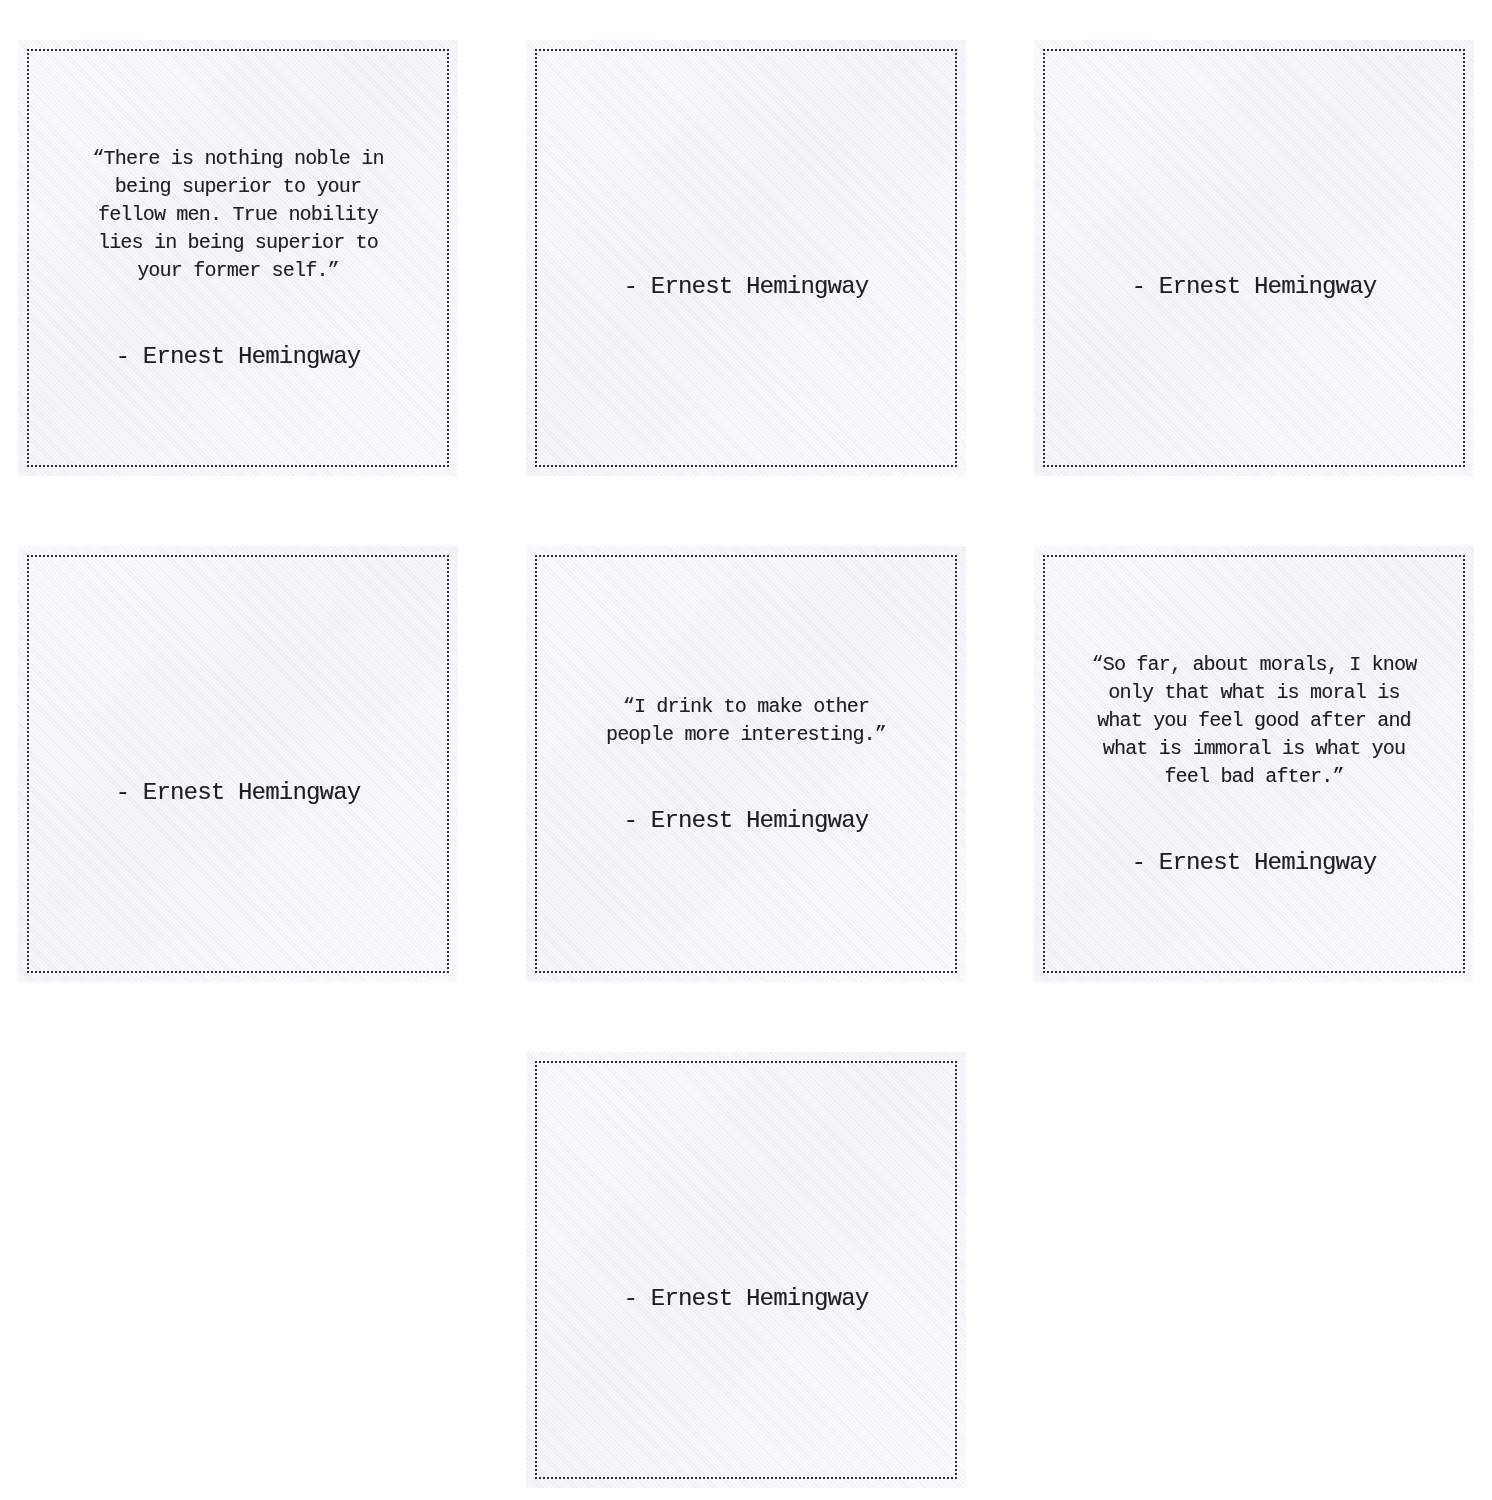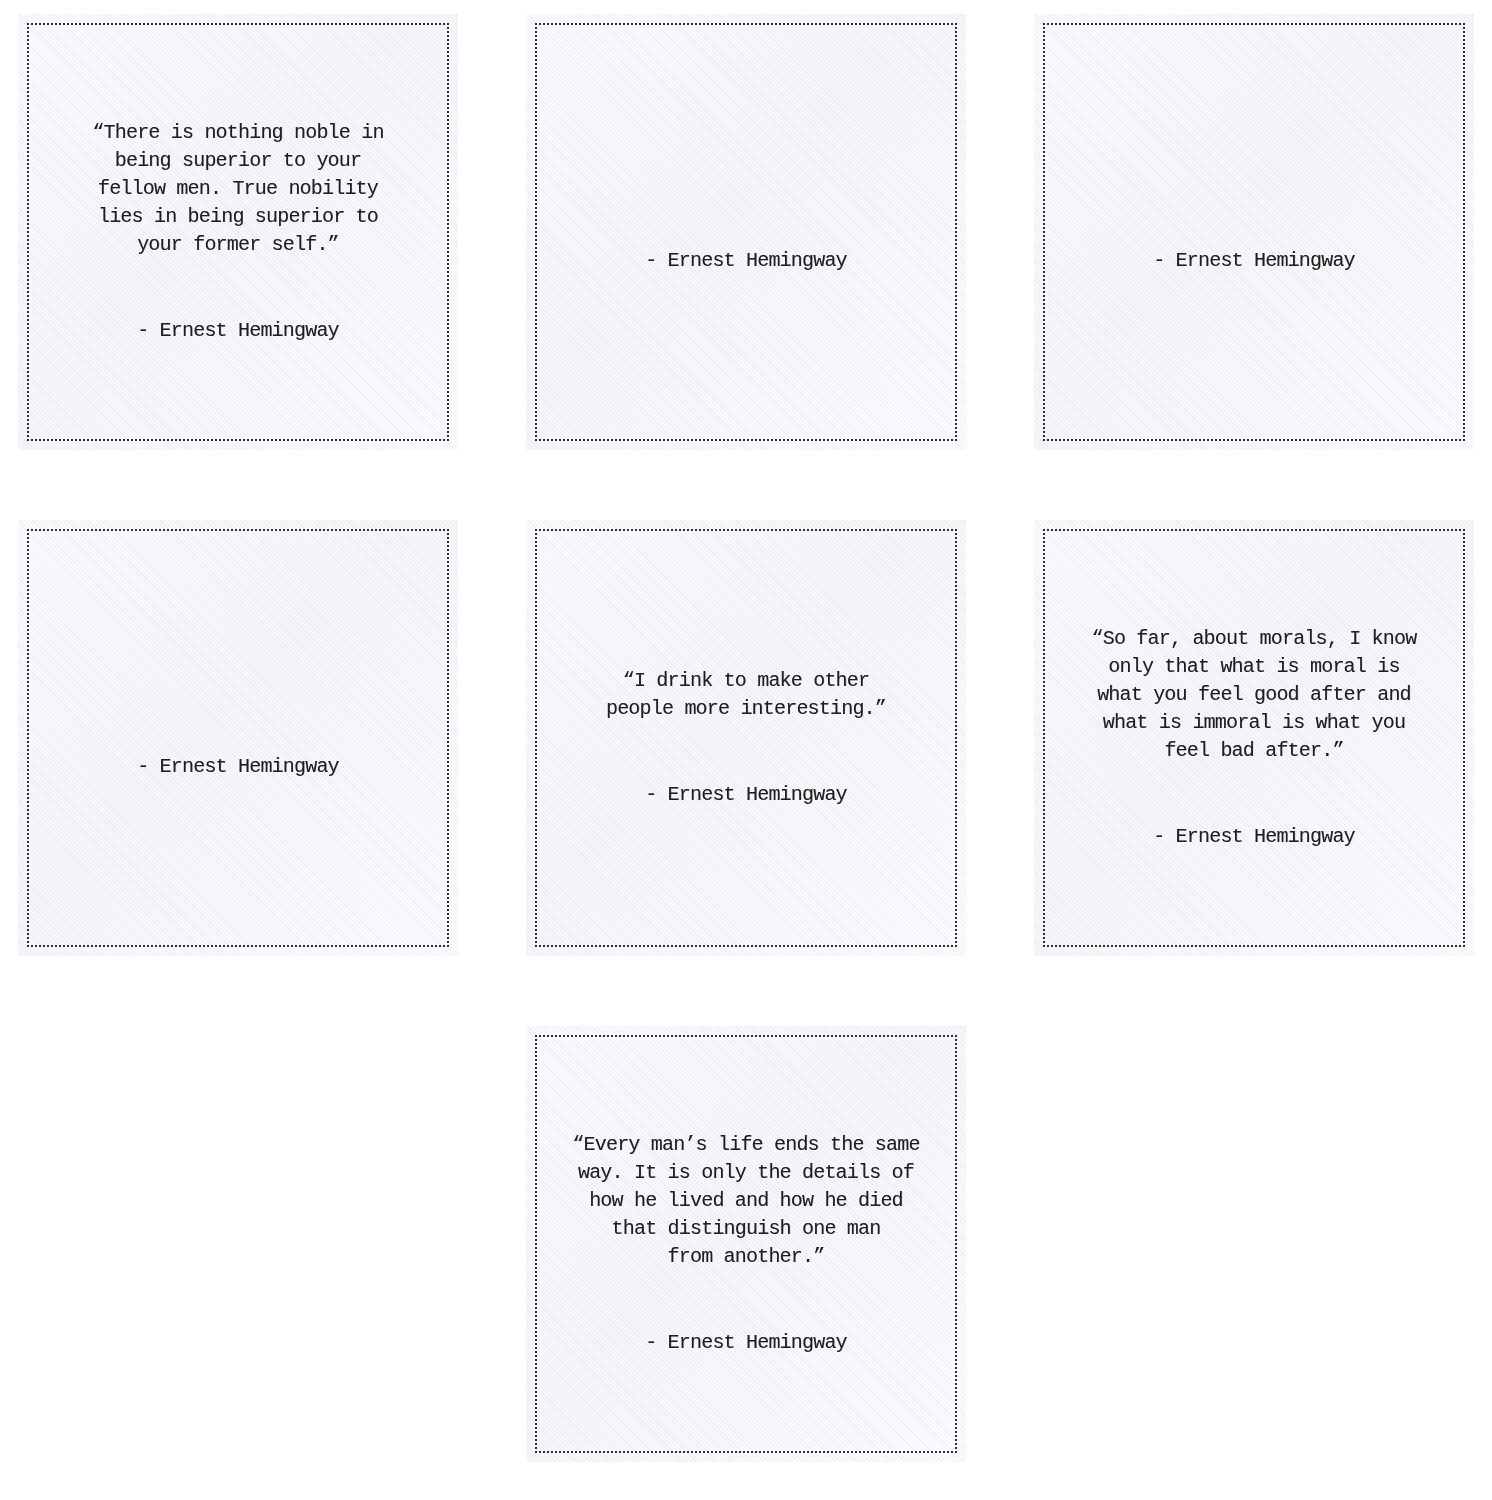--- a/index.html
+++ b/index.html
@@ -5,21 +5,21 @@
   html, body {
     margin: 0;
     padding: 0;
     background: #ffffff;
   }
   .board {
     width: 1492px;
     height: 1500px;
     background: #ffffff;
     box-sizing: border-box;
-    padding-top: 14px;
+    padding-top: 40px;
     font-family: "Liberation Mono", "DejaVu Sans Mono", monospace;
   }
   .row {
     display: flex;
     justify-content: center;
     gap: 68px;
     margin-bottom: 70px;
   }
   .row:last-child { margin-bottom: 0; }
   .napkin {
@@ -53,21 +53,21 @@
     padding: 0 18px;
     white-space: pre-line;
     font-size: 20px;
     line-height: 28px;
     letter-spacing: -0.8px;
     color: #1f1f1f;
     text-shadow: 0.3px 0.3px 0 rgba(25,25,25,0.35);
   }
   .attr {
     margin-top: 58px;
-    font-size: 20px;
+    font-size: 24px;
     line-height: 28px;
     letter-spacing: -0.8px;
     color: #1f1f1f;
     text-shadow: 0.3px 0.3px 0 rgba(25,25,25,0.35);
   }
 </style>
 </head>
 <body>
 
 <div class="board">
@@ -116,23 +116,18 @@
 what is immoral is what you
 feel bad after.”</blockquote>
         <figcaption class="attr">- Ernest Hemingway</figcaption>
       </div>
     </figure>
   </div>
 
   <div class="row">
     <figure class="napkin">
       <div class="stitch">
-        <blockquote class="quote">“Every man’s life ends the same
-way. It is only the details of
-how he lived and how he died
-that distinguish one man
-from another.”</blockquote>
         <figcaption class="attr">- Ernest Hemingway</figcaption>
       </div>
     </figure>
   </div>
 
 </div>
 
 </body></html>

